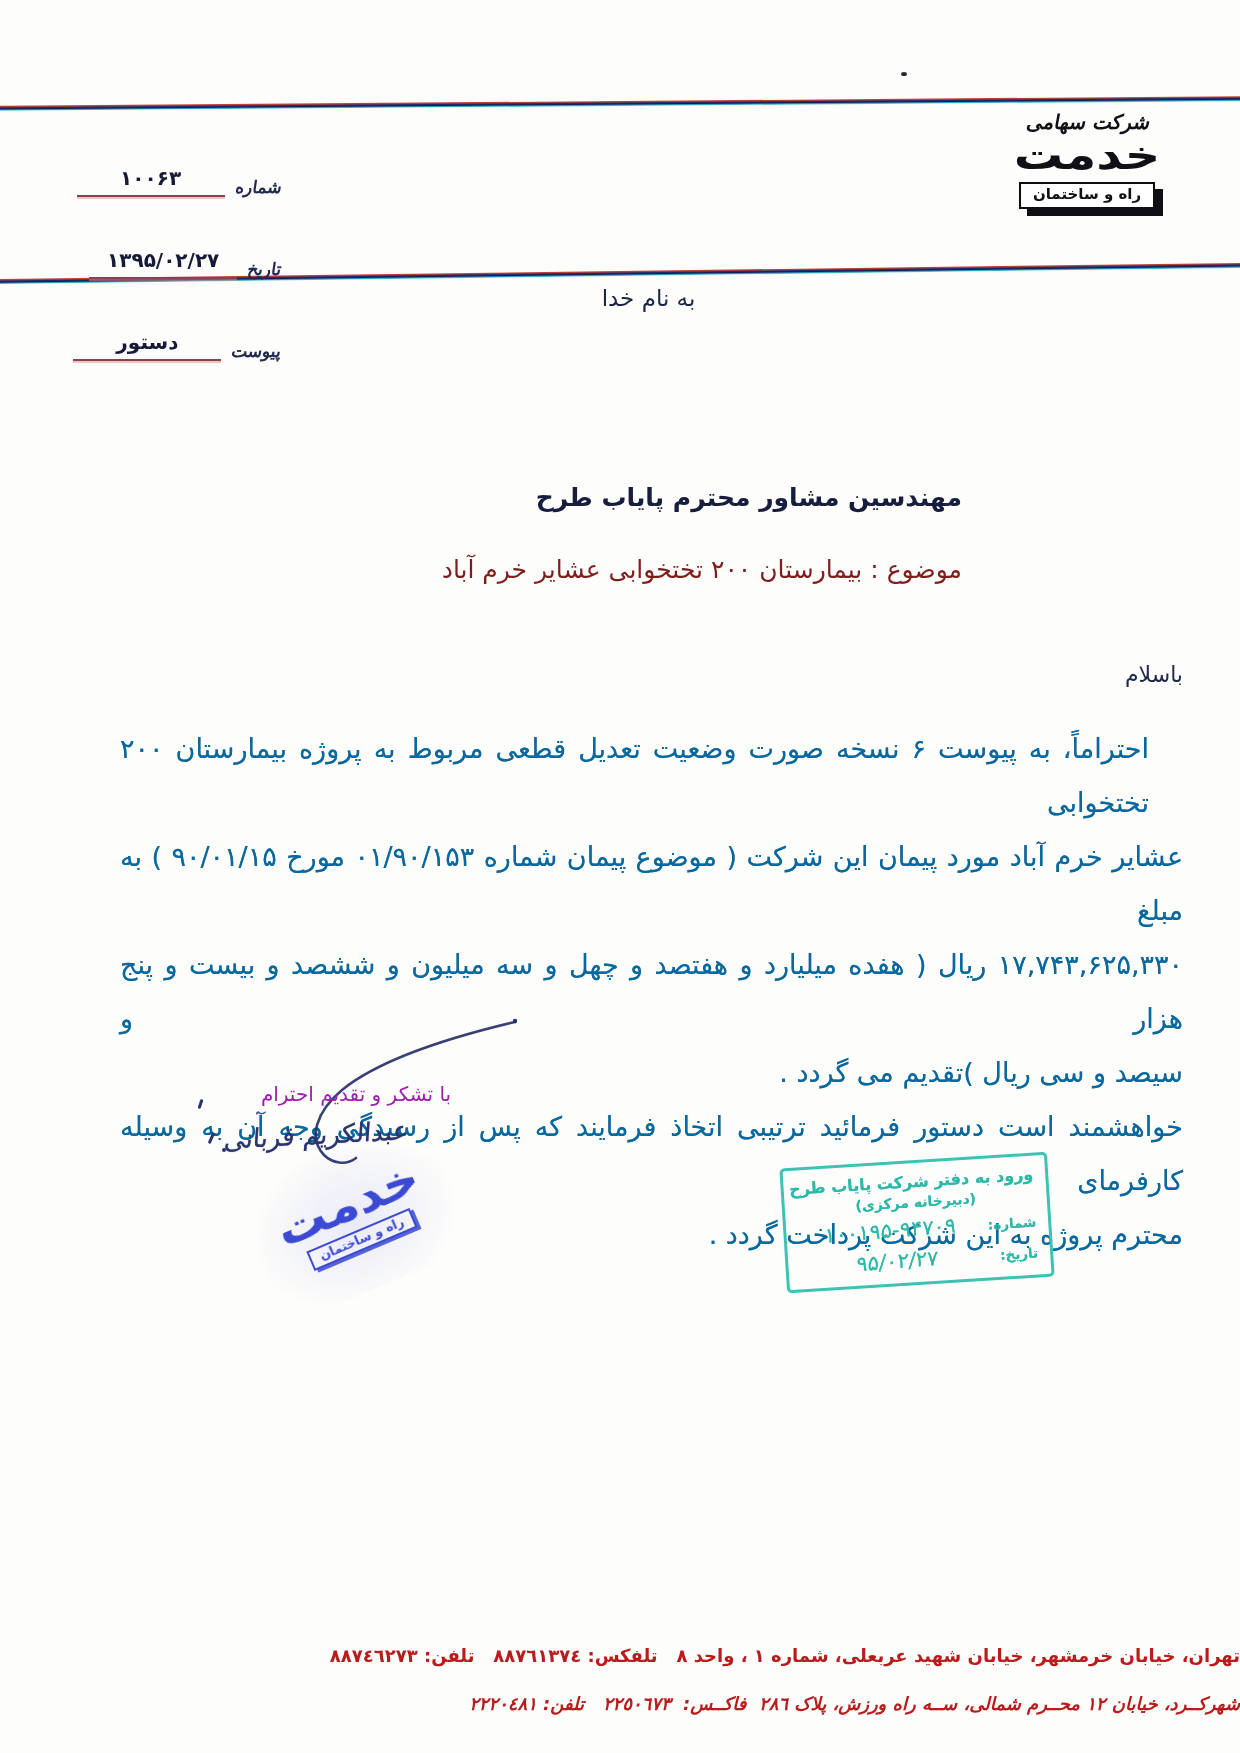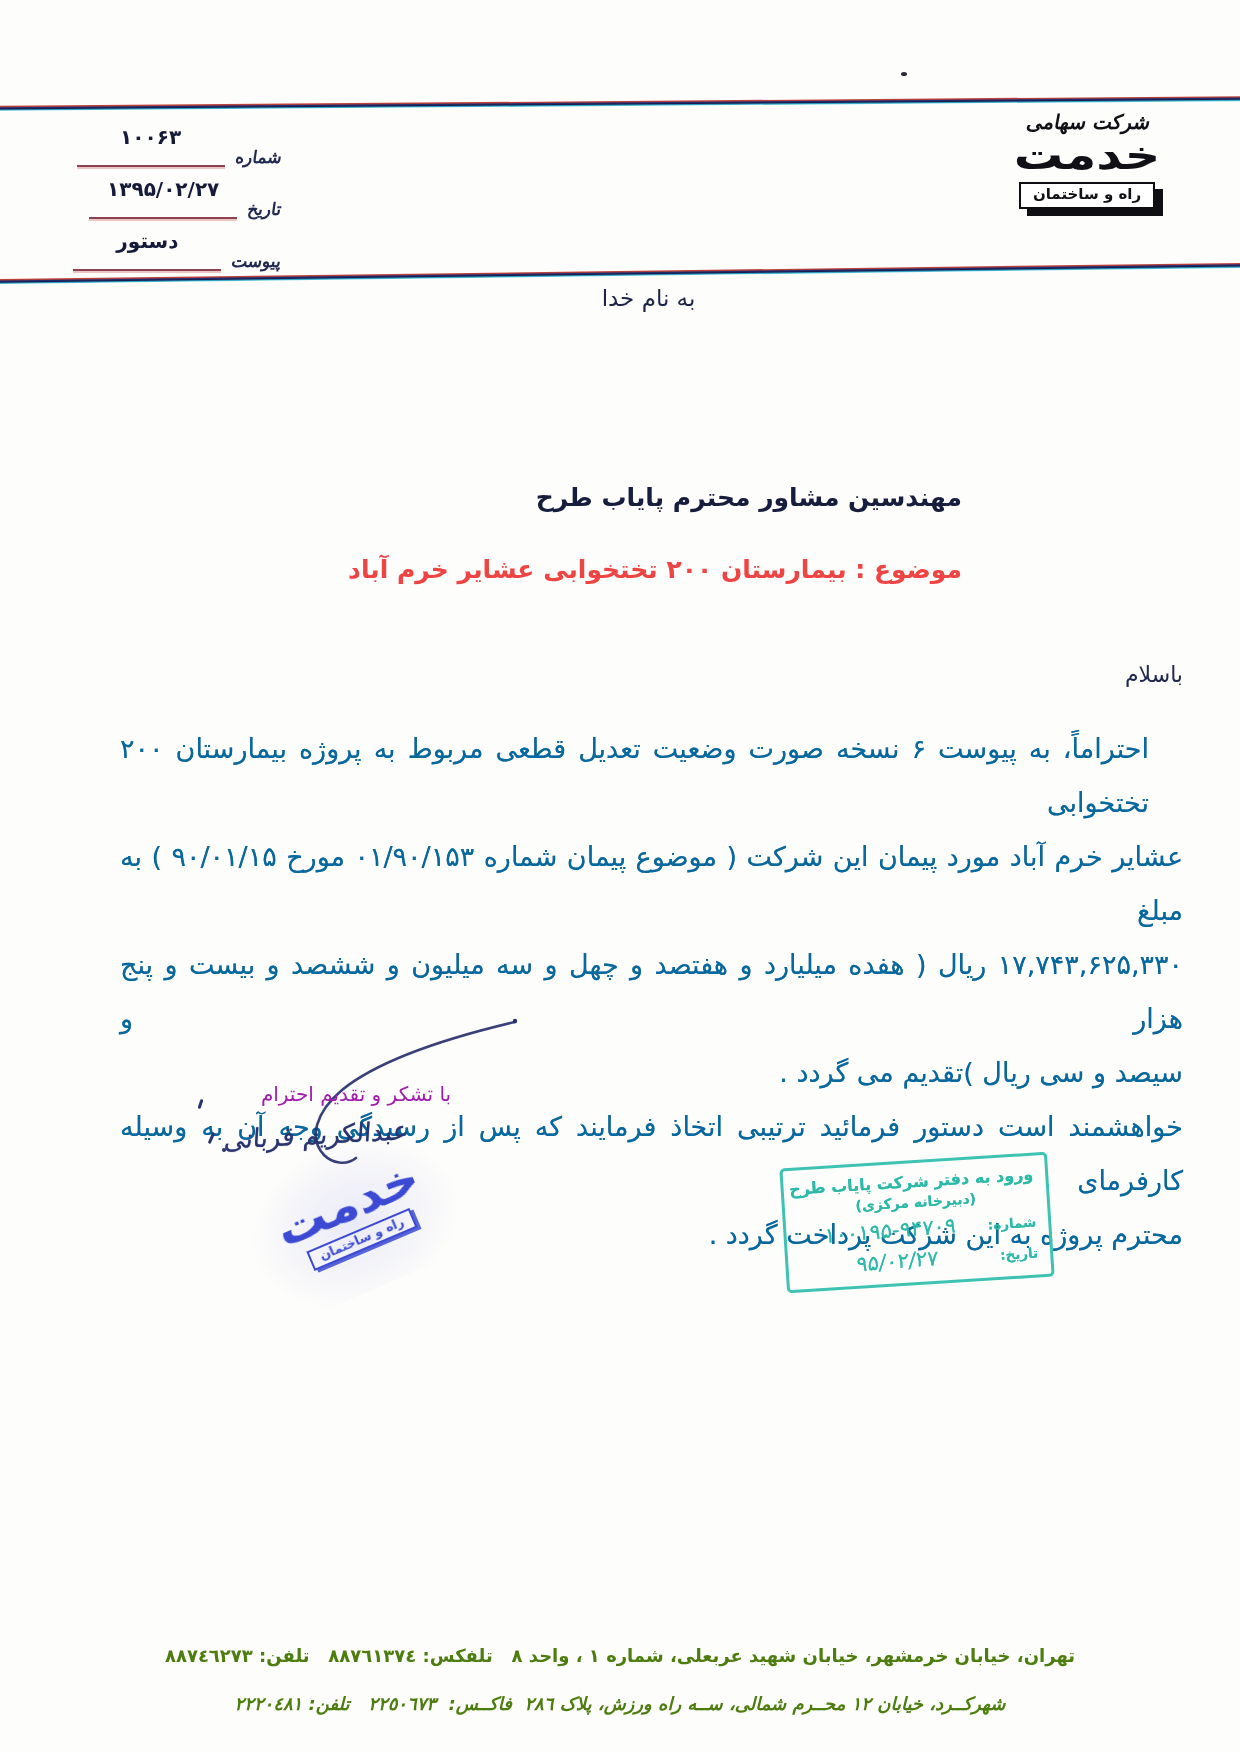--- a/index.html
+++ b/index.html
@@ -17,37 +17,37 @@
   .rule-mid{top:271px;transform:rotate(-0.75deg);}
   .speck{position:absolute;background:#2a2a38;border-radius:50%;}
 
   
   .meta{position:absolute;top:124px;left:58px;width:222px;direction:rtl;}
   .meta-row{display:flex;align-items:flex-end;gap:9px;margin-bottom:9px;}
   .meta-label{font-size:17px;font-weight:bold;font-style:italic;color:#232a52;white-space:nowrap;transform:skewX(6deg);}
   .meta-value{
     display:inline-block;width:148px;text-align:center;
     border-bottom:2px solid #8d4052;box-shadow:0 2px 0 rgba(221,142,134,.5);
-    font-size:20px;font-weight:bold;color:#141a38;padding-bottom:15px;line-height:1.3;
+    font-size:20px;font-weight:bold;color:#141a38;padding-bottom:4px;line-height:1.3;margin-top:41px;
   }
 
   
   .logo{position:absolute;top:110px;left:998px;width:178px;text-align:center;direction:rtl;color:#101016;}
   .logo-l1{font-size:20px;font-weight:bold;font-style:italic;transform:skewX(4deg);}
   .logo-l2{font-size:44px;font-weight:900;line-height:1.05;transform:scaleX(1.12) scaleY(.92);margin-top:-2px;}
   .logo-l3{
     display:inline-block;margin-top:4px;background:#fff;border:2.5px solid #0e0e12;
     box-shadow:8px 7px 0 0 #101014;padding:1px 12px 4px;font-size:15px;font-weight:bold;
   }
 
   .bismillah{position:absolute;top:285px;left:57px;right:0;text-align:center;
     font-size:23px;color:#1c2545;direction:rtl;}
 
   .recipient{position:absolute;top:483px;right:278px;font-size:25px;font-weight:bold;direction:rtl;color:#171d3d;}
-  .subject{position:absolute;top:555px;right:278px;font-size:25px;font-weight:bold;direction:rtl;color:#ef4444;}
+  .subject{position:absolute;top:555px;right:278px;font-size:25px;font-weight:normal;direction:rtl;color:#7f1d1d;}
   .salutation{position:absolute;top:662px;right:57px;font-size:22px;direction:rtl;color:#20284c;}
 
   .body-text{
     position:absolute;top:722px;left:120px;right:57px;direction:rtl;
     font-size:27px;line-height:54px;color:#0369a1;
     text-shadow:0 0 .6px rgba(32,40,76,.55);
   }
   .bl{text-align:justify;text-align-last:justify;}
   .bl-first{padding-right:34px;}
   .bl-end{text-align-last:right;}
@@ -79,22 +79,22 @@
     transform:rotate(-3.6deg);border:3.5px solid #3ec2b2;border-radius:5px;
     padding:9px 12px 10px;direction:rtl;color:#2cb9a8;text-align:center;
     text-shadow:0 0 .5px rgba(44,185,168,.8);
   }
   .es-l1{font-size:16px;font-weight:bold;white-space:nowrap;}
   .es-l2{font-size:14px;font-weight:bold;margin-top:3px;}
   .es-row{display:flex;align-items:center;margin-top:7px;gap:6px;}
   .es-label{font-size:13.5px;font-weight:bold;white-space:nowrap;}
   .es-value{flex:1;text-align:center;font-size:21px;transform:skewX(-6deg) rotate(-1deg);white-space:nowrap;}
 
-  .footer{position:absolute;left:0;right:0;text-align:center;direction:rtl;
-    color:#4d7c0f;font-weight:bold;font-size:18px;white-space:pre-wrap;}
+  .footer{position:absolute;left:0;right:0;direction:rtl;
+    color:#b91c1c;font-weight:bold;font-size:18px;white-space:pre-wrap;}
   .footer-1{top:1645px;}
   .footer-2{top:1693px;font-style:italic;}
 </style>
 </head>
 <body>
 
 <div class="page">
 
   <div class="rule rule-top"></div>
   <div class="rule rule-mid"></div>

